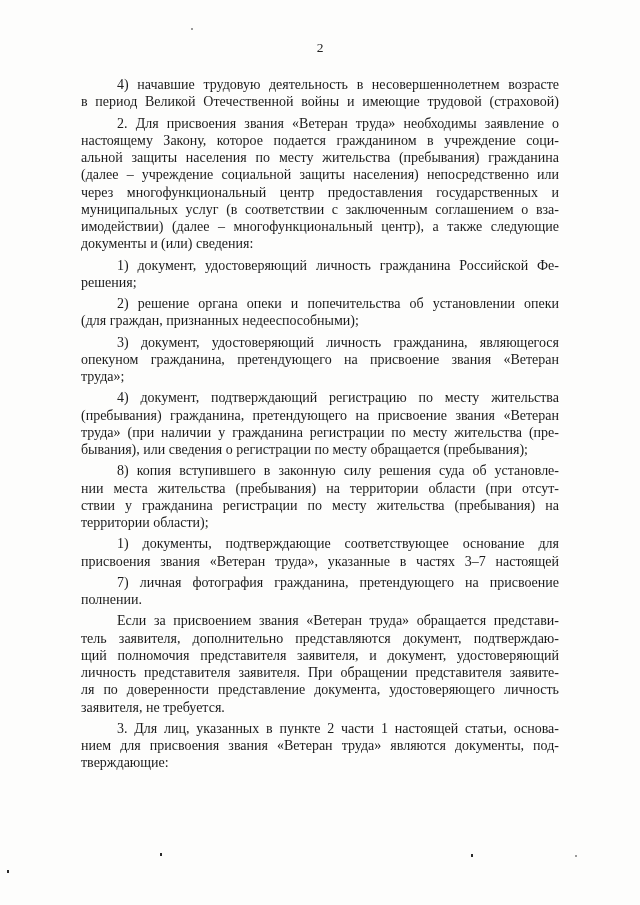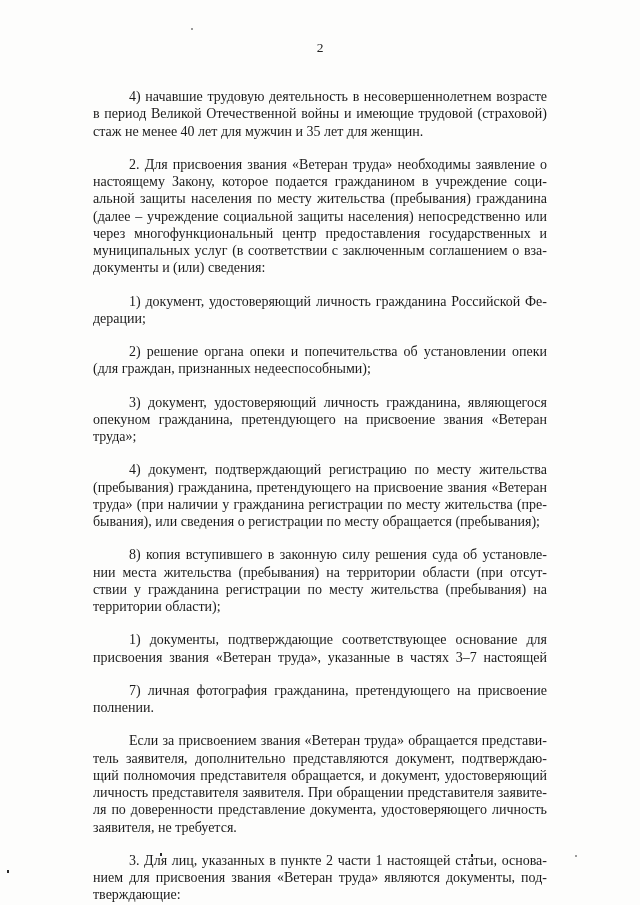--- a/index.html
+++ b/index.html
@@ -27,21 +27,21 @@
   }
   .content {
     position: absolute;
     top: 72px;
     left: 77px;
     width: 486px;
     font-size: 14px;
     line-height: 17.25px;
     text-rendering: optimizeLegibility;
   }
-  .para { margin: 16px; }
+  .para { margin: 4px; }
   .line {
     white-space: normal;
     text-align: left;
     min-height: 17.25px;
   }
   .line.fill {
     text-align: justify;
     text-align-last: justify;
   }
   .line.indent { text-indent: 36px; }
@@ -55,34 +55,34 @@
 <body>
 
 <div class="page">
 
   <div class="page-number">2</div>
 
   <div class="content">
       <div class="para">
         <div class="line indent fill">4) начавшие трудовую деятельность в несовершеннолетнем возрасте</div>
         <div class="line fill">в период Великой Отечественной войны и имеющие трудовой (страховой)</div>
-        <div class="line">стаж не менее 40 лет для мужчин и 35 лет для женщин.</div>
       </div>
       <div class="para">
         <div class="line indent fill">2. Для присвоения звания «Ветеран труда» необходимы заявление о</div>
         <div class="line fill">настоящему Закону, которое подается гражданином в учреждение соци-</div>
         <div class="line fill">альной защиты населения по месту жительства (пребывания) гражданина</div>
         <div class="line fill">(далее – учреждение социальной защиты населения) непосредственно или</div>
         <div class="line fill">через многофункциональный центр предоставления государственных и</div>
         <div class="line fill">муниципальных услуг (в соответствии с заключенным соглашением о вза-</div>
+        <div class="line fill">имодействии) (далее – многофункциональный центр), а также следующие</div>
         <div class="line">документы и (или) сведения:</div>
       </div>
       <div class="para">
         <div class="line indent fill">1) документ, удостоверяющий личность гражданина Российской Фе-</div>
-        <div class="line">дерации;</div>
+        <div class="line">решения;</div>
       </div>
       <div class="para">
         <div class="line indent fill">2) решение органа опеки и попечительства об установлении опеки</div>
         <div class="line">(для граждан, признанных недееспособными);</div>
       </div>
       <div class="para">
         <div class="line indent fill">3) документ, удостоверяющий личность гражданина, являющегося</div>
         <div class="line fill">опекуном гражданина, претендующего на присвоение звания «Ветеран</div>
         <div class="line">труда»;</div>
       </div>
@@ -102,21 +102,21 @@
         <div class="line indent fill">1) документы, подтверждающие соответствующее основание для</div>
         <div class="line fill">присвоения звания «Ветеран труда», указанные в частях 3–7 настоящей</div>
       </div>
       <div class="para">
         <div class="line indent fill">7) личная фотография гражданина, претендующего на присвоение</div>
         <div class="line">полнении.</div>
       </div>
       <div class="para">
         <div class="line indent fill">Если за присвоением звания «Ветеран труда» обращается представи-</div>
         <div class="line fill">тель заявителя, дополнительно представляются документ, подтверждаю-</div>
-        <div class="line fill">щий полномочия представителя обращается, и документ, удостоверяющий</div>
+        <div class="line fill">щий полномочия представителя заявителя, и документ, удостоверяющий</div>
         <div class="line fill">личность представителя заявителя. При обращении представителя заявите-</div>
         <div class="line fill">ля по доверенности представление документа, удостоверяющего личность</div>
         <div class="line">заявителя, не требуется.</div>
       </div>
       <div class="para">
         <div class="line indent fill">3. Для лиц, указанных в пункте 2 части 1 настоящей статьи, основа-</div>
         <div class="line fill">нием для присвоения звания «Ветеран труда» являются документы, под-</div>
         <div class="line">тверждающие:</div>
       </div>
     </div>

